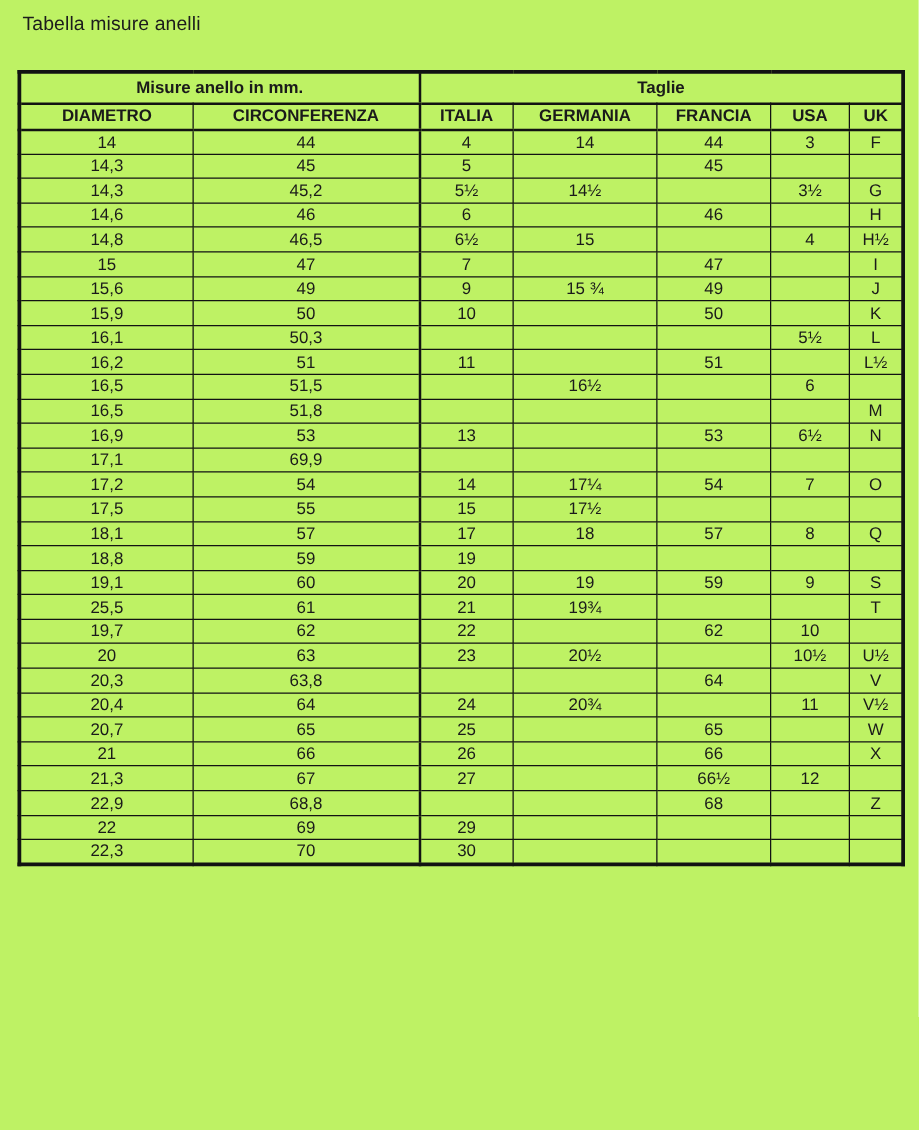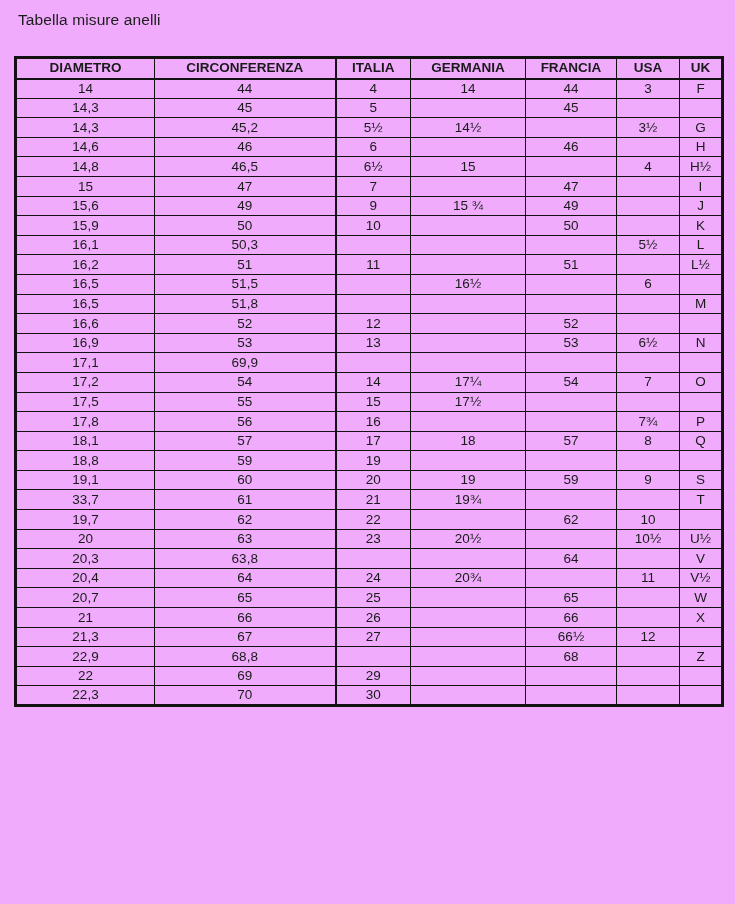--- a/index.html
+++ b/index.html
@@ -7,21 +7,21 @@
     margin: 0;
     padding: 0;
     background: #fdfdfd;
     font-family: "Liberation Sans", sans-serif;
     color: #1a1a1a;
   }
   .page {
     position: relative;
     width: 735px;
     height: 904px;
-    background: #f0abfc;
+    background: #bef264;
     overflow: hidden;
   }
   .title {
     position: absolute;
     top: 11px;
     left: 18px;
     font-size: 15.5px;
     color: #1c1c1c;
     letter-spacing: 0.1px;
   }
@@ -66,20 +66,24 @@
     <colgroup>
         <col style="width: 139px;">
         <col style="width: 181px;">
         <col style="width: 75px;">
         <col style="width: 115px;">
         <col style="width: 91px;">
         <col style="width: 63px;">
         <col style="width: 43px;">
       </colgroup>
     <thead>
+        <tr class="group-row">
+          <th colspan="2">Misure anello in mm.</th>
+          <th colspan="5" class="sep">Taglie</th>
+        </tr>
         <tr class="col-row">
           <th>DIAMETRO</th>
           <th>CIRCONFERENZA</th>
           <th class="sep">ITALIA</th>
           <th>GERMANIA</th>
           <th>FRANCIA</th>
           <th>USA</th>
           <th>UK</th>
         </tr>
       </thead>
@@ -186,29 +190,20 @@
         <tr>
           <td>16,5</td>
           <td>51,8</td>
           <td class="sep"></td>
           <td></td>
           <td></td>
           <td></td>
           <td>M</td>
         </tr>
         <tr>
-          <td>16,6</td>
-          <td>52</td>
-          <td class="sep">12</td>
-          <td></td>
-          <td>52</td>
-          <td></td>
-          <td></td>
-        </tr>
-        <tr>
           <td>16,9</td>
           <td>53</td>
           <td class="sep">13</td>
           <td></td>
           <td>53</td>
           <td>6½</td>
           <td>N</td>
         </tr>
         <tr>
           <td>17,1</td>
@@ -231,29 +226,20 @@
         <tr>
           <td>17,5</td>
           <td>55</td>
           <td class="sep">15</td>
           <td>17½</td>
           <td></td>
           <td></td>
           <td></td>
         </tr>
         <tr>
-          <td>17,8</td>
-          <td>56</td>
-          <td class="sep">16</td>
-          <td></td>
-          <td></td>
-          <td>7¾</td>
-          <td>P</td>
-        </tr>
-        <tr>
           <td>18,1</td>
           <td>57</td>
           <td class="sep">17</td>
           <td>18</td>
           <td>57</td>
           <td>8</td>
           <td>Q</td>
         </tr>
         <tr>
           <td>18,8</td>
@@ -267,21 +253,21 @@
         <tr>
           <td>19,1</td>
           <td>60</td>
           <td class="sep">20</td>
           <td>19</td>
           <td>59</td>
           <td>9</td>
           <td>S</td>
         </tr>
         <tr>
-          <td>33,7</td>
+          <td>25,5</td>
           <td>61</td>
           <td class="sep">21</td>
           <td>19¾</td>
           <td></td>
           <td></td>
           <td>T</td>
         </tr>
         <tr>
           <td>19,7</td>
           <td>62</td>

